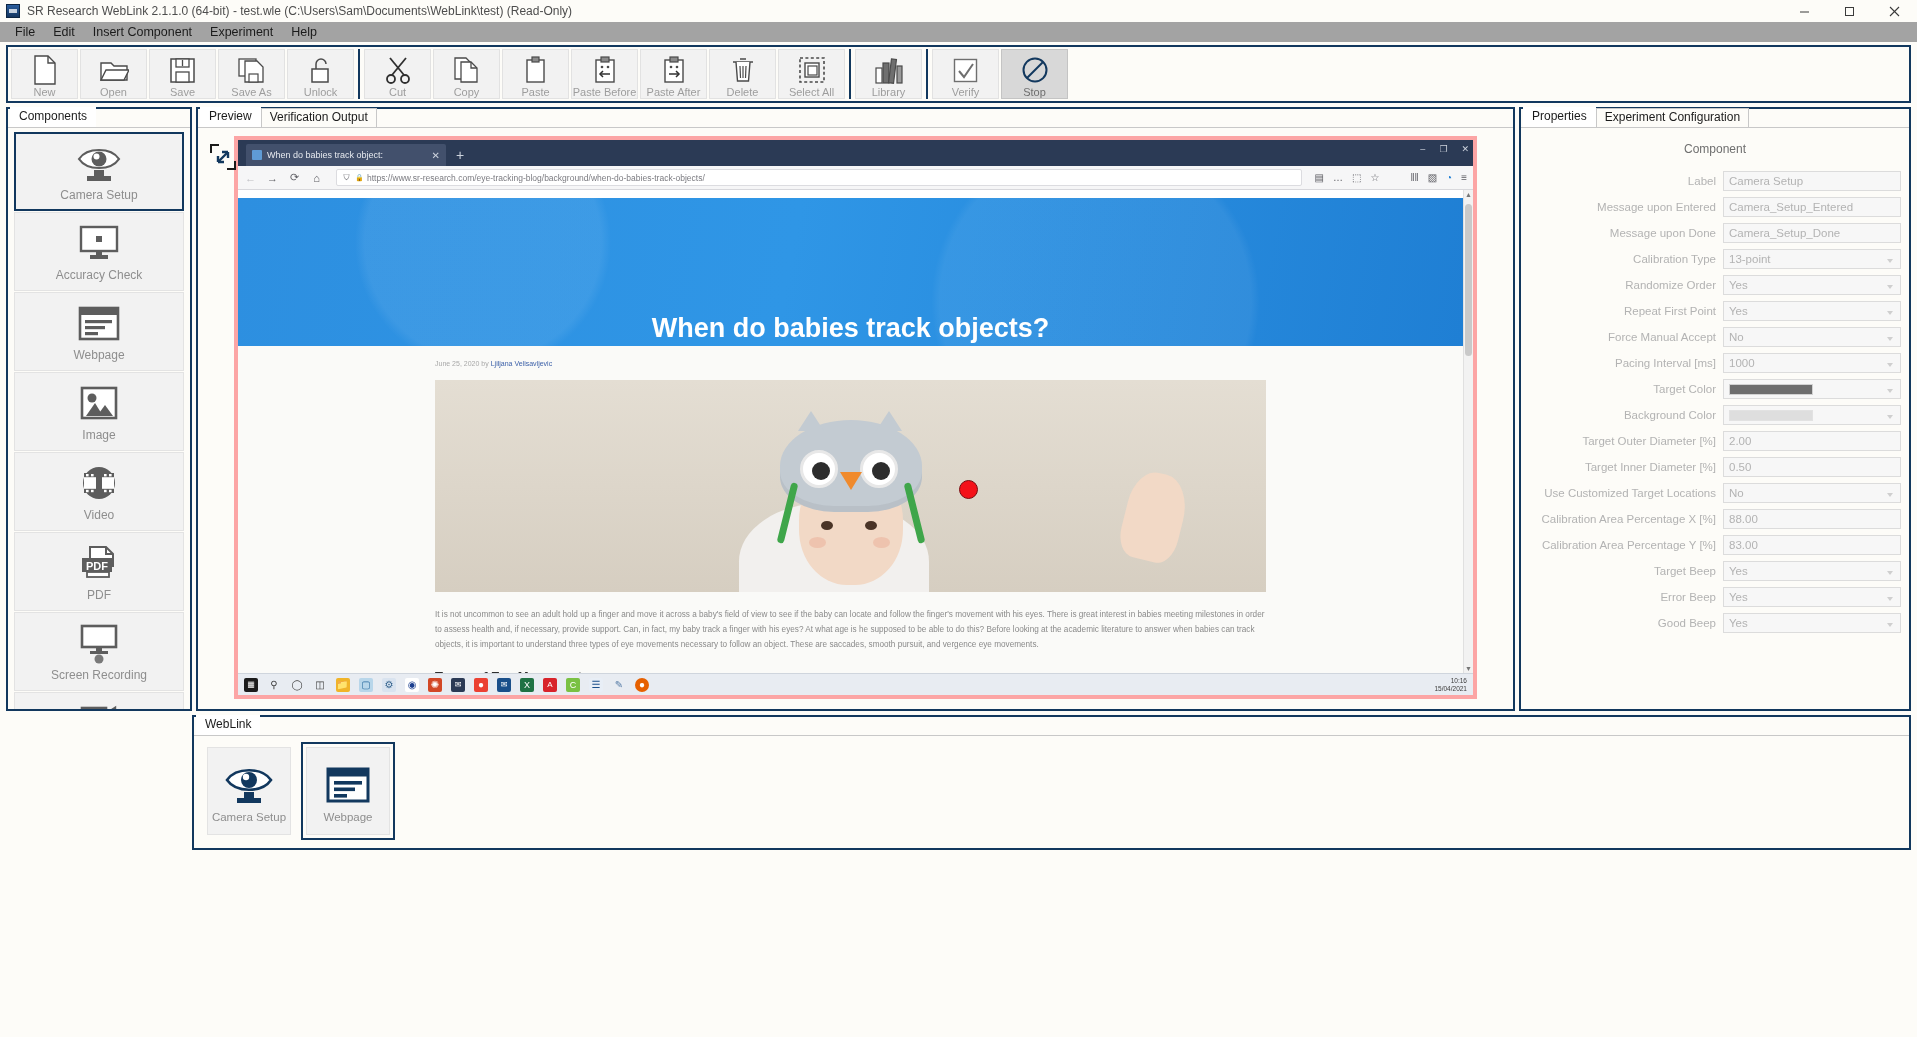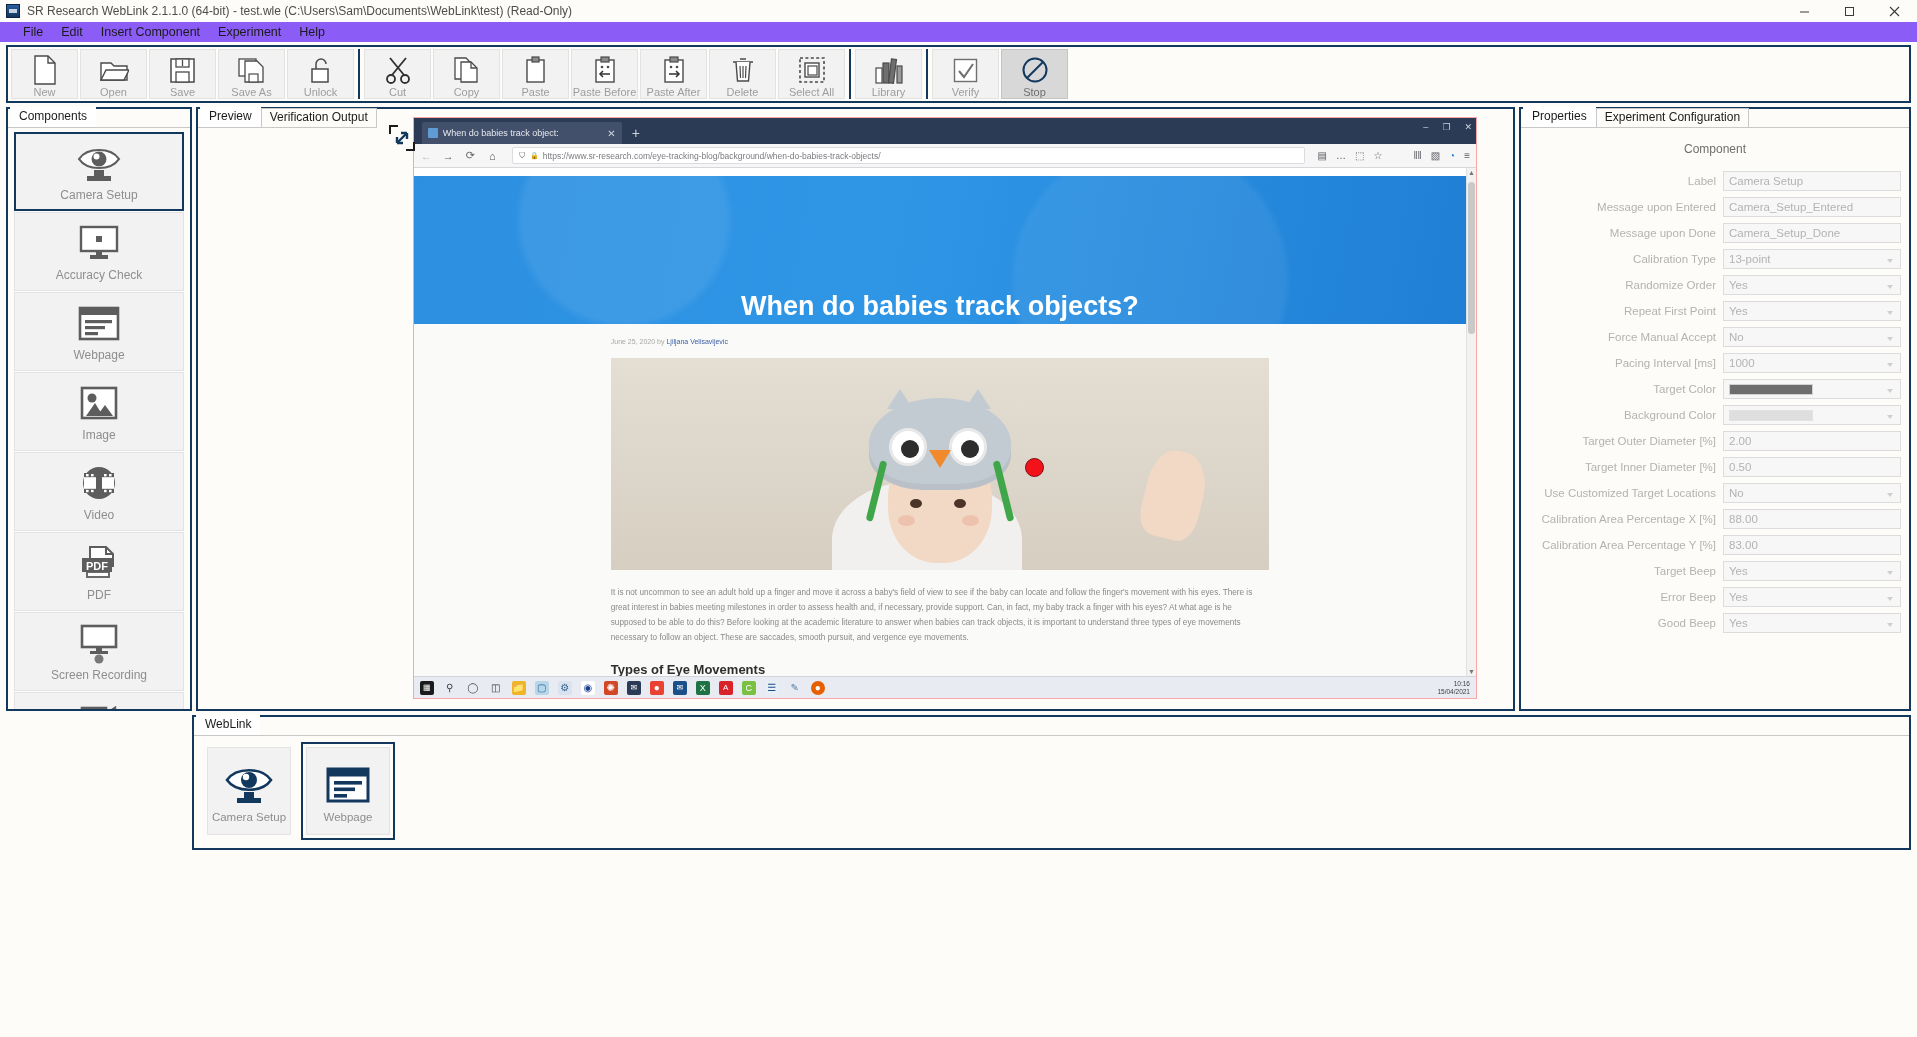--- a/index.html
+++ b/index.html
@@ -52,22 +52,22 @@
     color: #3b3b3b;
     font-size: 12px;
   }
   .wc svg { display: block; }
 
   
   #menubar {
     height: 20px;
     display: flex;
     align-items: center;
-    padding-left: 14px;
-    background: #8b5cf6;
+    padding-left: 6px;
+    background: #a3a3a3;
   }
   .menu-item {
     padding: 2px 9px;
     font-size: 12.5px;
     color: #1b1b1b;
     white-space: nowrap;
   }
 
   
   #toolbar {
@@ -192,37 +192,37 @@
     font-size: 12px;
     color: #8e8e8e;
     margin-top: 1px;
   }
 
   
   #center-panel {
     flex: 1;
     margin: 0 4px;
     display: flex;
-    flex-direction: row;
+    flex-direction: column;
     min-width: 0;
   }
   #preview-body {
     flex: 1;
     background: #fdfcf8;
     position: relative;
     overflow: hidden;
   }
   #browser-window {
     position: absolute;
     left: 36px;
     top: 8px;
     right: 36px;
     bottom: 10px;
     background: #fef9c3;
-    border: 1px solid #fca5a5;
+    border: 4px solid #fca5a5;
     display: flex;
     flex-direction: column;
     overflow: hidden;
   }
   
   #fx-tabbar {
     height: 26px;
     background: #2b3a55;
     display: flex;
     align-items: flex-end;

